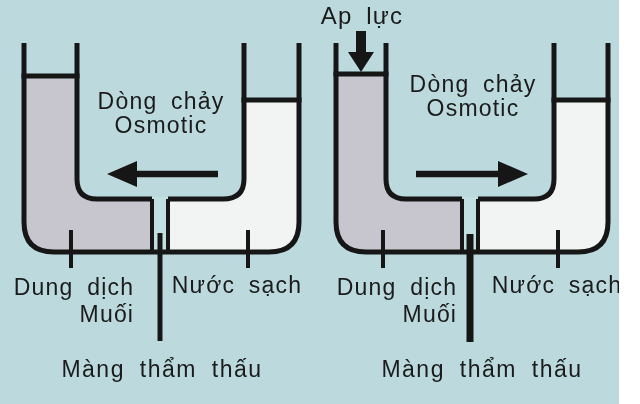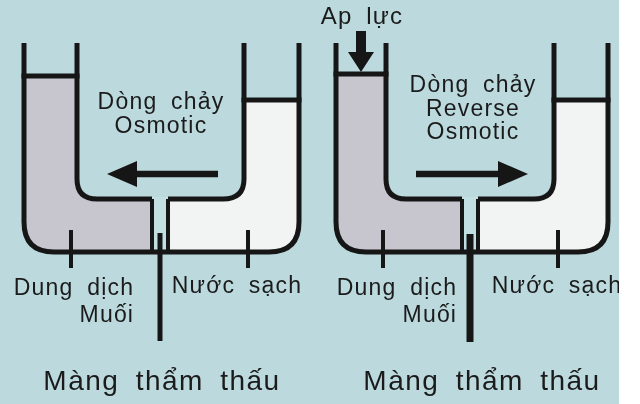--- a/index.html
+++ b/index.html
@@ -24,25 +24,24 @@
     transform: translateX(-50%);
     text-align: center;
     white-space: nowrap;
     font-size: 23px;
     line-height: 23.5px;
     letter-spacing: 1.2px;
     word-spacing: 6px;
     color: #1b1b1b;
   }
   .label.big {
-    font-size: 28px;
+    font-size: 23px;
     line-height: 28px;
     letter-spacing: 1.5px;
     word-spacing: 7px;
-    margin-top: 12px;
   }
   .label.salt { line-height: 26.5px; text-align: right; }
   .label.pressure { font-size: 24px; }
 </style>
 </head>
 <body>
 
 <div class="stage">
 
   <svg width="640" height="404" viewBox="0 0 640 404">
@@ -87,21 +86,20 @@
     <div>Ap lực</div>
   </div>
 
   <div class="label" style="left:161px; top:90px;">
     <div>Dòng chảy</div>
     <div>Osmotic</div>
   </div>
 
   <div class="label" style="left:473px; top:73px;">
     <div>Dòng chảy</div>
-    <div>Reverse</div>
     <div>Osmotic</div>
   </div>
 
   <div class="label salt" style="left:74px; top:274px;">
     <div>Dung dịch</div>
     <div>Muối</div>
   </div>
 
   <div class="label" style="left:237px; top:274px;">
     <div>Nước sạch</div>

